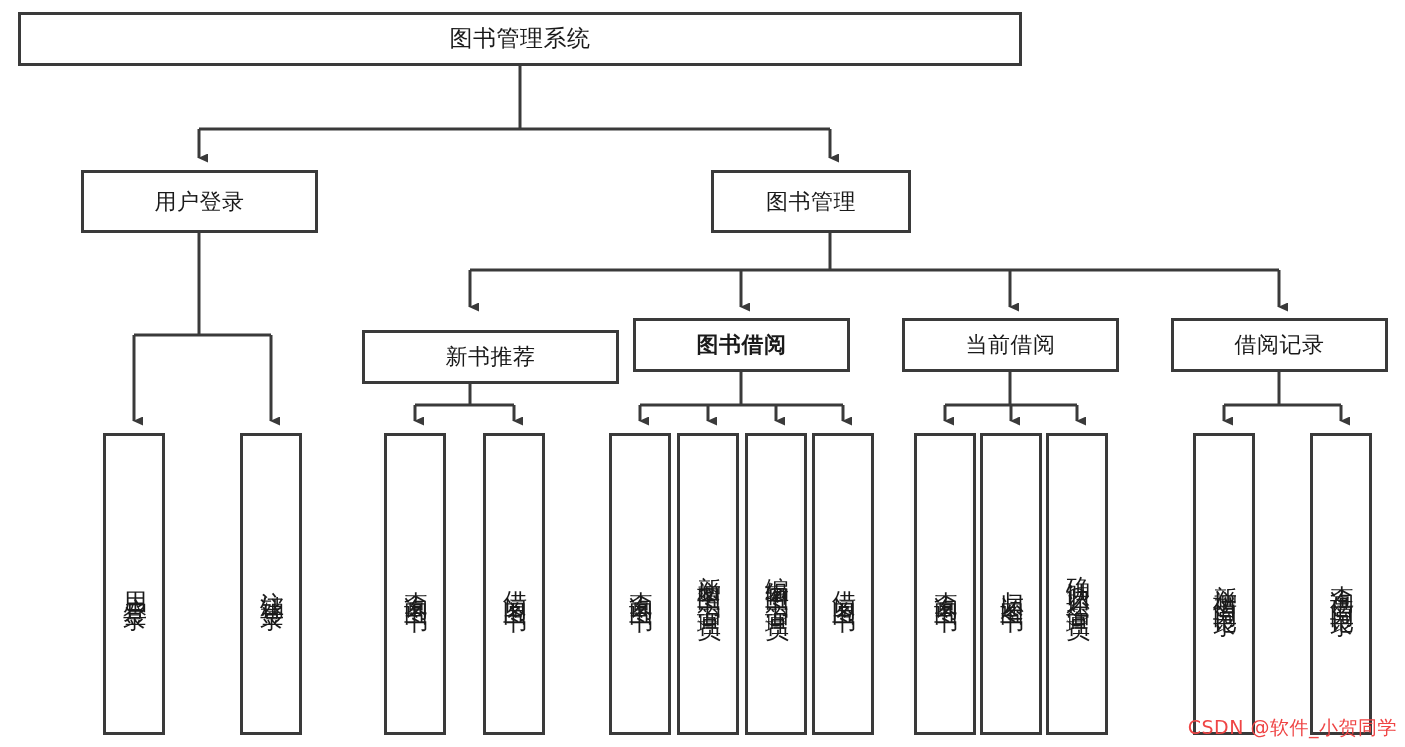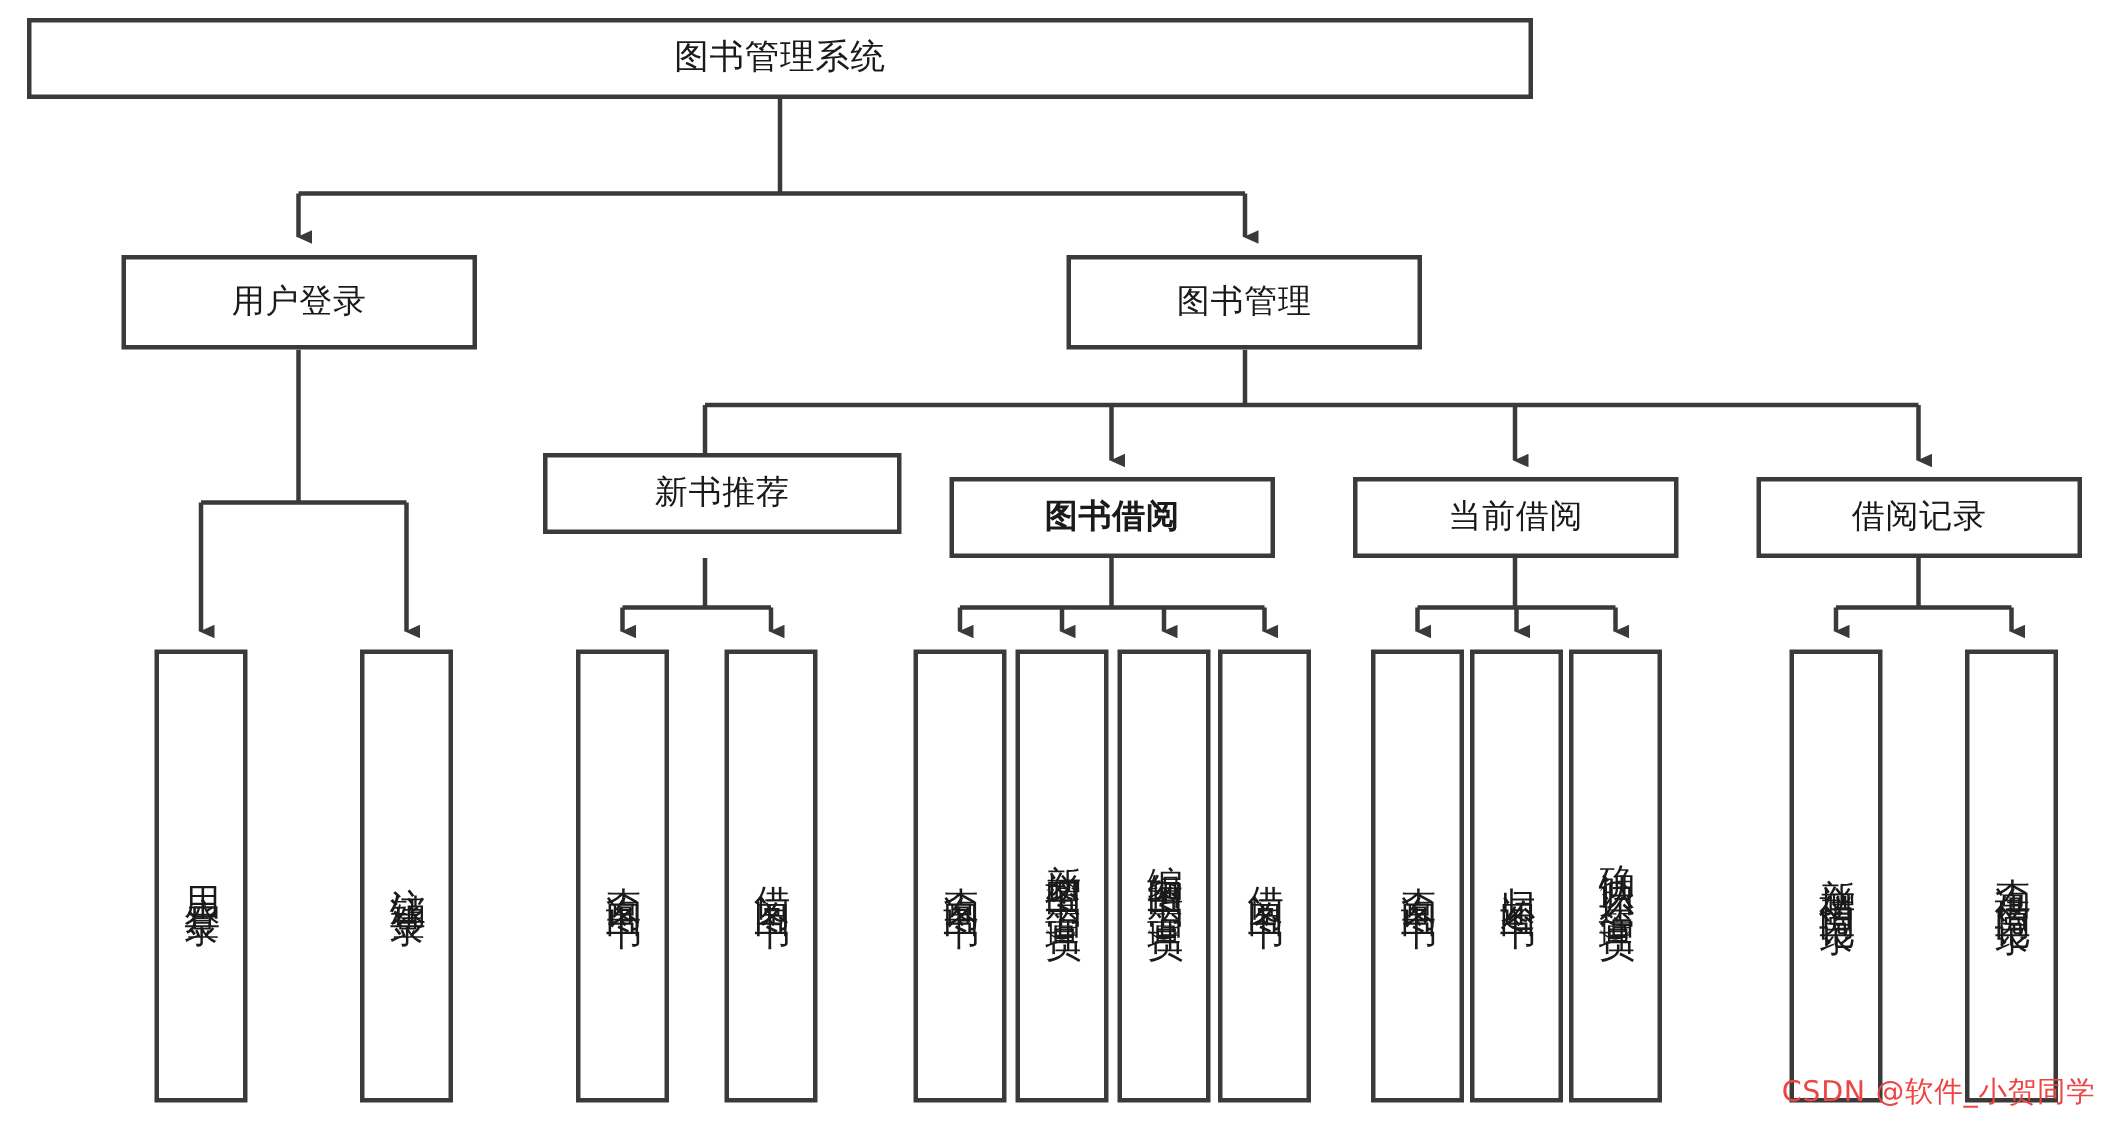--- a/index.html
+++ b/index.html
@@ -131,25 +131,25 @@
   </svg>
 
   <div class="node h root" style="left:18px; top:12px; width:1004px; height:54px;">
     <span class="label">图书管理系统</span>
   </div>
 
   <div class="node h" style="left:81px; top:170px; width:237px; height:63px;">
     <span class="label">用户登录</span>
   </div>
 
-  <div class="node h" style="left:711px; top:170px; width:237px; height:63px;align-items:center;">
+  <div class="node h" style="left:711px; top:170px; width:200px; height:63px;align-items:center;">
     <span class="label">图书管理</span>
   </div>
 
-  <div class="node h" style="left:362px; top:302px; width:239px; height:54px;">
+  <div class="node h" style="left:362px; top:330px; width:257px; height:54px;">
     <span class="label">新书推荐</span>
   </div>
 
   <div class="node h" style="left:633px; top:318px; width:217px; height:54px;font-weight:bold;">
     <span class="label">图书借阅</span>
   </div>
 
   <div class="node h" style="left:1171px; top:318px; width:217px; height:54px;">
     <span class="label">借阅记录</span>
   </div>

